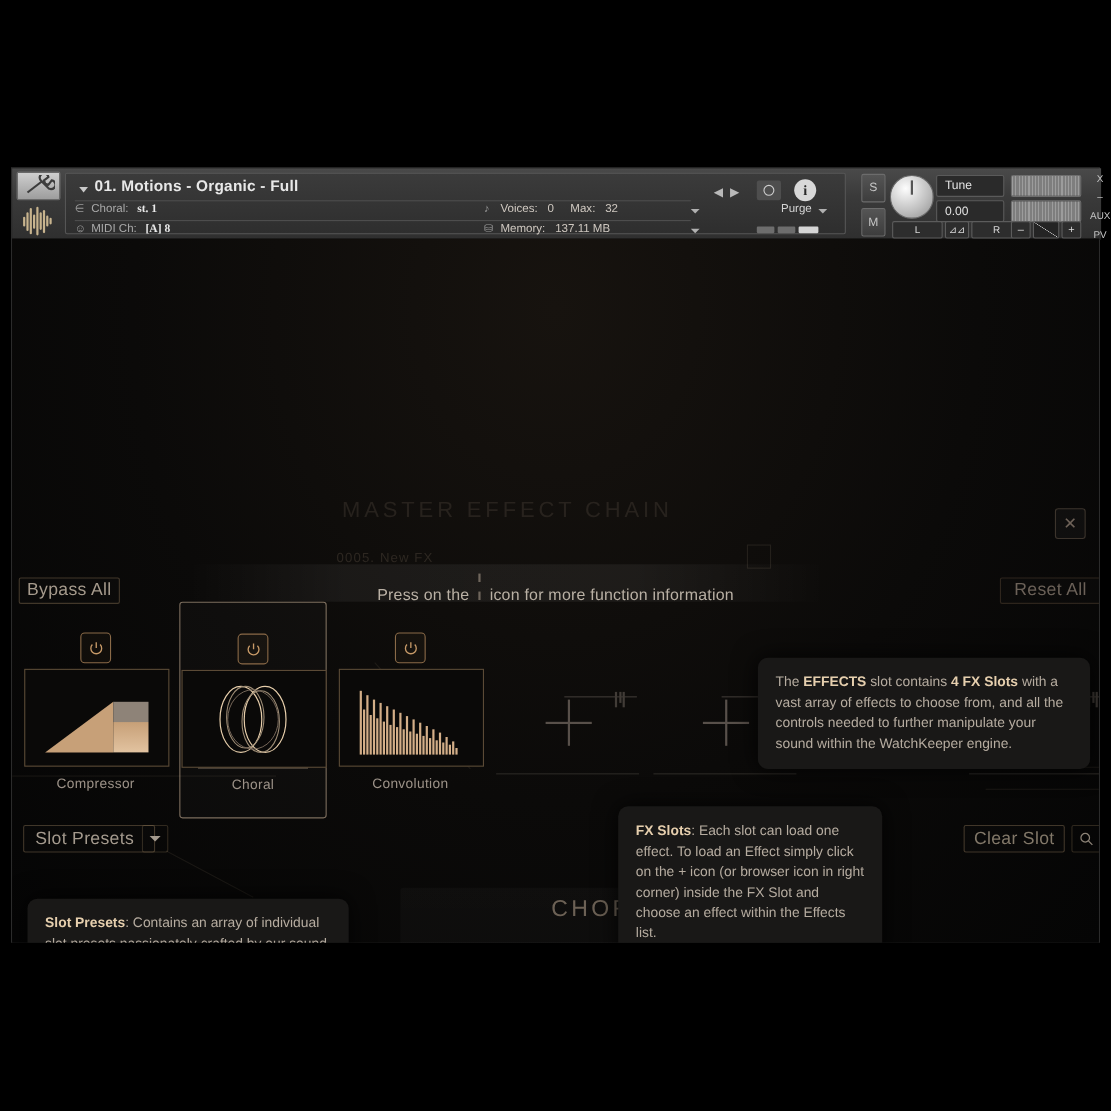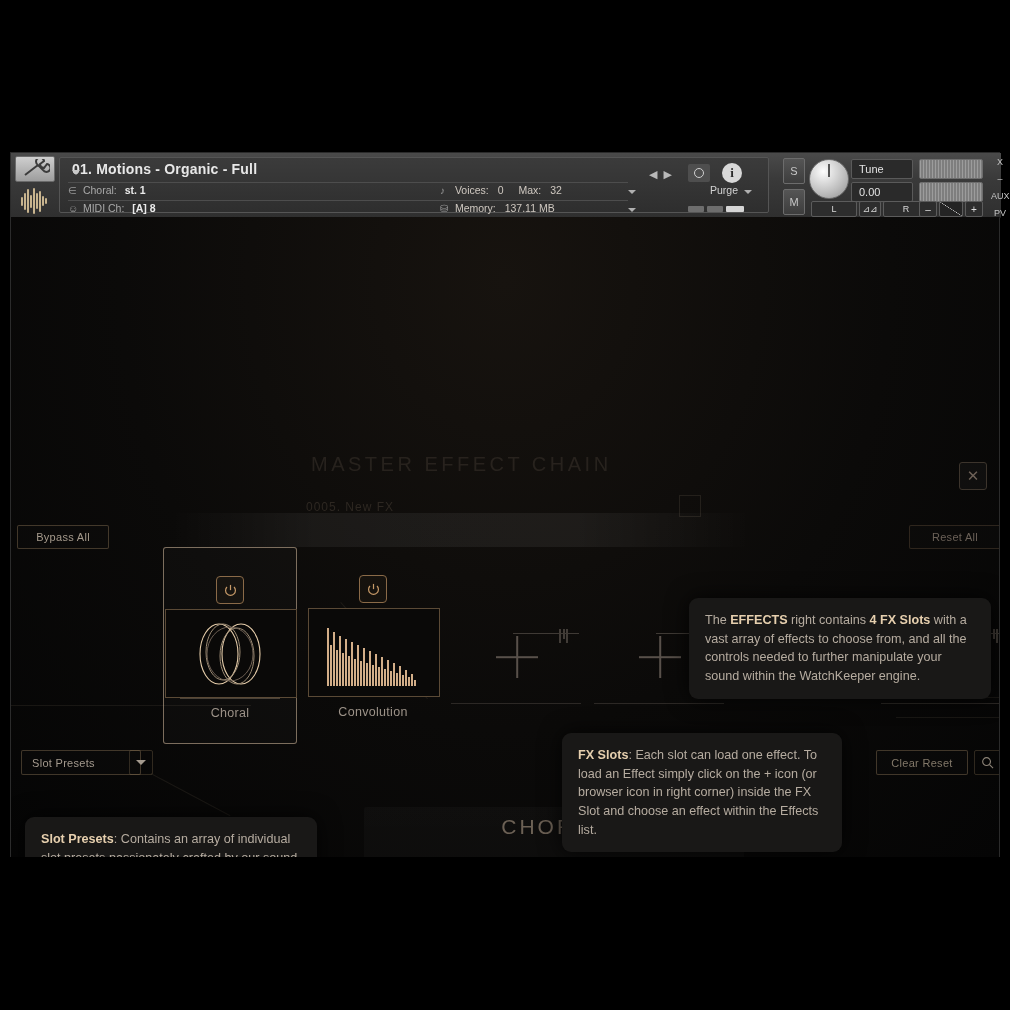--- a/index.html
+++ b/index.html
@@ -24,21 +24,21 @@
            background:linear-gradient(180deg,#3b3b3b,#2e2e2e);border:1px solid #555;
            border-radius:2px;box-sizing:border-box;}
   .k-instr-name{position:absolute;left:12px;top:3px;font-size:14px;font-weight:bold;
                 color:#e8e8e8;letter-spacing:.2px;}
   .k-caret{position:absolute;left:0;top:9px;width:0;height:0;
            border-left:4px solid transparent;border-right:4px solid transparent;
            border-top:5px solid #c9c9c9;}
   .k-row{position:absolute;left:8px;height:17px;font-size:10.5px;color:#bdbdbd;
          white-space:nowrap;}
   .k-row.r1{top:26px;} .k-row.r2{top:44px;}
-  .k-row .lab{color:#a9a9a9;} .k-row .val{color:#eaeaea;font-weight:bold;}
+  .k-row .lab{color:#a9a9a9;} .k-row .val{color:#eaeaea;font-weight:bold;font-family:Liberation Serif, serif;}
   .k-glyph{display:inline-block;width:12px;color:#9a9a9a;font-size:10px;}
   .k-sep{position:absolute;left:8px;width:560px;height:1px;background:#4d4d4d;}
   .k-sep.s1{top:24px;} .k-sep.s2{top:42px;}
   .k-drop{position:absolute;width:0;height:0;border-left:4px solid transparent;
           border-right:4px solid transparent;border-top:4px solid #b0b0b0;}
   .k-mid{position:absolute;left:380px;top:26px;font-size:10.5px;}
   .k-mid2{position:absolute;left:380px;top:44px;font-size:10.5px;}
   .k-navarrows{position:absolute;right:96px;top:10px;color:#b9b9b9;font-size:11px;}
   .k-cam{position:absolute;right:58px;top:6px;width:22px;height:18px;
          background:#4e4e4e;border-radius:2px;display:flex;align-items:center;justify-content:center;}
@@ -103,21 +103,21 @@
            background:rgba(255,255,255,.03);}
 
   .subbar{position:absolute;left:160px;top:296px;width:580px;height:34px;
           background:linear-gradient(90deg,rgba(255,255,255,0) 0%,rgba(255,255,255,.055) 25%,
                      rgba(255,255,255,.06) 70%,rgba(255,255,255,0) 100%);}
   .subtext{position:absolute;left:0;top:300px;width:988px;text-align:center;
            font-size:14.5px;color:#b9b0a4;letter-spacing:.2px;}
   .subtext .ii{display:inline-block;width:10px;color:#6f665c;font-weight:bold;}
 
   .btn{position:absolute;border:1px solid rgba(196,162,118,.30);border-radius:2px;
-       background:rgba(255,255,255,.012);color:#9d9388;font-size:11px;
+       background:rgba(255,255,255,.012);color:#9d9388;font-size:16px;
        display:flex;align-items:center;justify-content:center;letter-spacing:.3px;}
   .bypass-all{left:6px;top:308px;width:90px;height:22px;color:#a59a8c;}
   .reset-all{left:898px;top:308px;width:90px;height:22px;color:#6b6158;
              border-color:rgba(150,120,86,.25);}
 
   
   .slot{position:absolute;top:350px;width:132px;height:175px;}
   .slot .pwr{position:absolute;left:50%;top:8px;transform:translateX(-50%);
              width:26px;height:26px;border:1px solid #8a6a48;border-radius:4px;
              display:flex;align-items:center;justify-content:center;
@@ -174,21 +174,21 @@
             border-radius:3px;}
   .fx-title{position:absolute;left:353px;top:598px;width:380px;text-align:center;
             font-size:21px;letter-spacing:3px;color:#6c6155;}
 
   
   .tip{position:absolute;background:#191817;border-radius:9px;
        padding:13px 16px;box-sizing:border-box;font-size:12.6px;line-height:1.48;
        color:#b6aca0;box-shadow:0 0 22px rgba(0,0,0,.8);}
   .tip b{color:#e6cfae;font-weight:bold;}
   .tip-effects{left:678px;top:381px;width:302px;}
-  .tip-fxslots{left:551px;top:516px;width:280px;}
+  .tip-fxslots{left:551px;top:516px;width:240px;}
   .tip-presets{left:14px;top:600px;width:292px;}
 </style>
 </head>
 <body>
 
 <div id="root">
 
   <div class="kontakt">
 
     <div class="k-header">
@@ -208,21 +208,21 @@
             <i style="height:16px"></i>
           <i style="height:21px"></i>
             <i style="height:10px"></i>
             <i style="height:6px"></i>
         </div>
       </div>
 
       <div class="k-instr">
         <div class="k-instr-name">
           <span class="k-caret"></span>
-          <span style="">01. Motions - Organic - Full</span>
+          <span style="margin-left:14px">01. Motions - Organic - Full</span>
         </div>
 
         <div class="k-sep s1"></div>
         <div class="k-sep s2"></div>
 
         <div class="k-row r1">
           <span class="k-glyph">∈</span>
           <span class="lab">Choral:</span>
           <span class="val" style="margin-left:5px">st. 1</span>
           <span class="k-drop" style="left:560px;top:6px"></span>
@@ -306,30 +306,50 @@
 
     <div class="body">
 
       <div class="ghost ghost-chain">MASTER EFFECT CHAIN</div>
       <div class="ghost ghost-fx">0005. New FX </div>
       <div class="ghost-box"></div>
 
       <div class="close-x">✕</div>
 
       <div class="subbar"></div>
+      <div class="subtext">
+        <span>Press on the</span>
+        <span class="ii">ı ı</span>
+        <span>icon for more function information</span>
+      </div>
 
       <div class="btn bypass-all">Bypass All</div>
       <div class="btn reset-all">Reset All</div>
 
       <div class="deco" style="left:140px;top:556px;width:90px;height:1px;transform:rotate(28deg);transform-origin:0 0;"></div>
       <div class="deco" style="left:330px;top:385px;width:130px;height:1px;transform:rotate(48deg);transform-origin:0 0;"></div>
       <div class="deco" style="left:0px;top:488px;width:240px;height:1px;"></div>
       <div class="deco" style="left:840px;top:480px;width:148px;height:1px;"></div>
       <div class="deco" style="left:885px;top:500px;width:103px;height:1px;"></div>
 
+      <div class="slot" style="left:10px">
+        <div class="pwr">
+          <svg width="13" height="13" viewBox="0 0 14 14">
+            <path d="M3.2 3.2 a5.3 5.3 0 1 0 7.6 0" stroke="#c79a68" stroke-width="1.3" fill="none"></path>
+            <line x1="7" y1="1" x2="7" y2="6.6" stroke="#c79a68" stroke-width="1.3"></line>
+          </svg>
+        </div>
+        <div class="thumb">
+          <div class="thumb-comp">
+            <div class="tri"></div>
+              <div class="top"></div>
+          </div>
+        </div>
+        <div class="nm">Compressor</div>
+      </div>
 
       <div class="slot sel" style="left:152px">
         <div class="pwr">
           <svg width="13" height="13" viewBox="0 0 14 14">
             <path d="M3.2 3.2 a5.3 5.3 0 1 0 7.6 0" stroke="#c79a68" stroke-width="1.3" fill="none"></path>
             <line x1="7" y1="1" x2="7" y2="6.6" stroke="#c79a68" stroke-width="1.3"></line>
           </svg>
         </div>
         <div class="thumb">
           <svg width="130" height="87" viewBox="0 0 130 87">
@@ -416,33 +436,33 @@
             <i style="height:10px"></i>
             <i style="height:14px"></i>
           </div>
         <div class="hbar"></div>
         <div class="underline"></div>
       </div>
 
       <div class="btn slot-presets">Slot Presets</div>
       <div class="sp-drop"></div>
 
-      <div class="btn clear-slot">Clear Reset</div>
+      <div class="btn clear-slot">Clear Slot</div>
       <div class="search-btn">
         <svg width="13" height="13" viewBox="0 0 14 14">
           <circle cx="6" cy="6" r="4.2" stroke="#8c8377" stroke-width="1.2" fill="none"></circle>
           <line x1="9.2" y1="9.2" x2="13" y2="13" stroke="#8c8377" stroke-width="1.2"></line>
         </svg>
       </div>
 
       <div class="fx-panel"></div>
       <div class="fx-title">CHORAL</div>
 
       <div class="tip tip-effects">
-        <span>The </span><b>EFFECTS</b><span> right contains </span><b>4 FX Slots</b><span> with a vast array of effects to choose from, and all the controls needed to further manipulate your sound within the WatchKeeper engine.</span>
+        <span>The </span><b>EFFECTS</b><span> slot contains </span><b>4 FX Slots</b><span> with a vast array of effects to choose from, and all the controls needed to further manipulate your sound within the WatchKeeper engine.</span>
       </div>
 
       <div class="tip tip-fxslots">
         <b>FX Slots</b><span>: Each slot can load one effect. To load an Effect simply click on the + icon (or browser icon in right corner) inside the FX Slot and choose an effect within the Effects list.</span>
       </div>
 
       <div class="tip tip-presets">
         <b>Slot Presets</b><span>: Contains an array of individual slot presets passionately crafted by our sound designers</span>
       </div>
 

